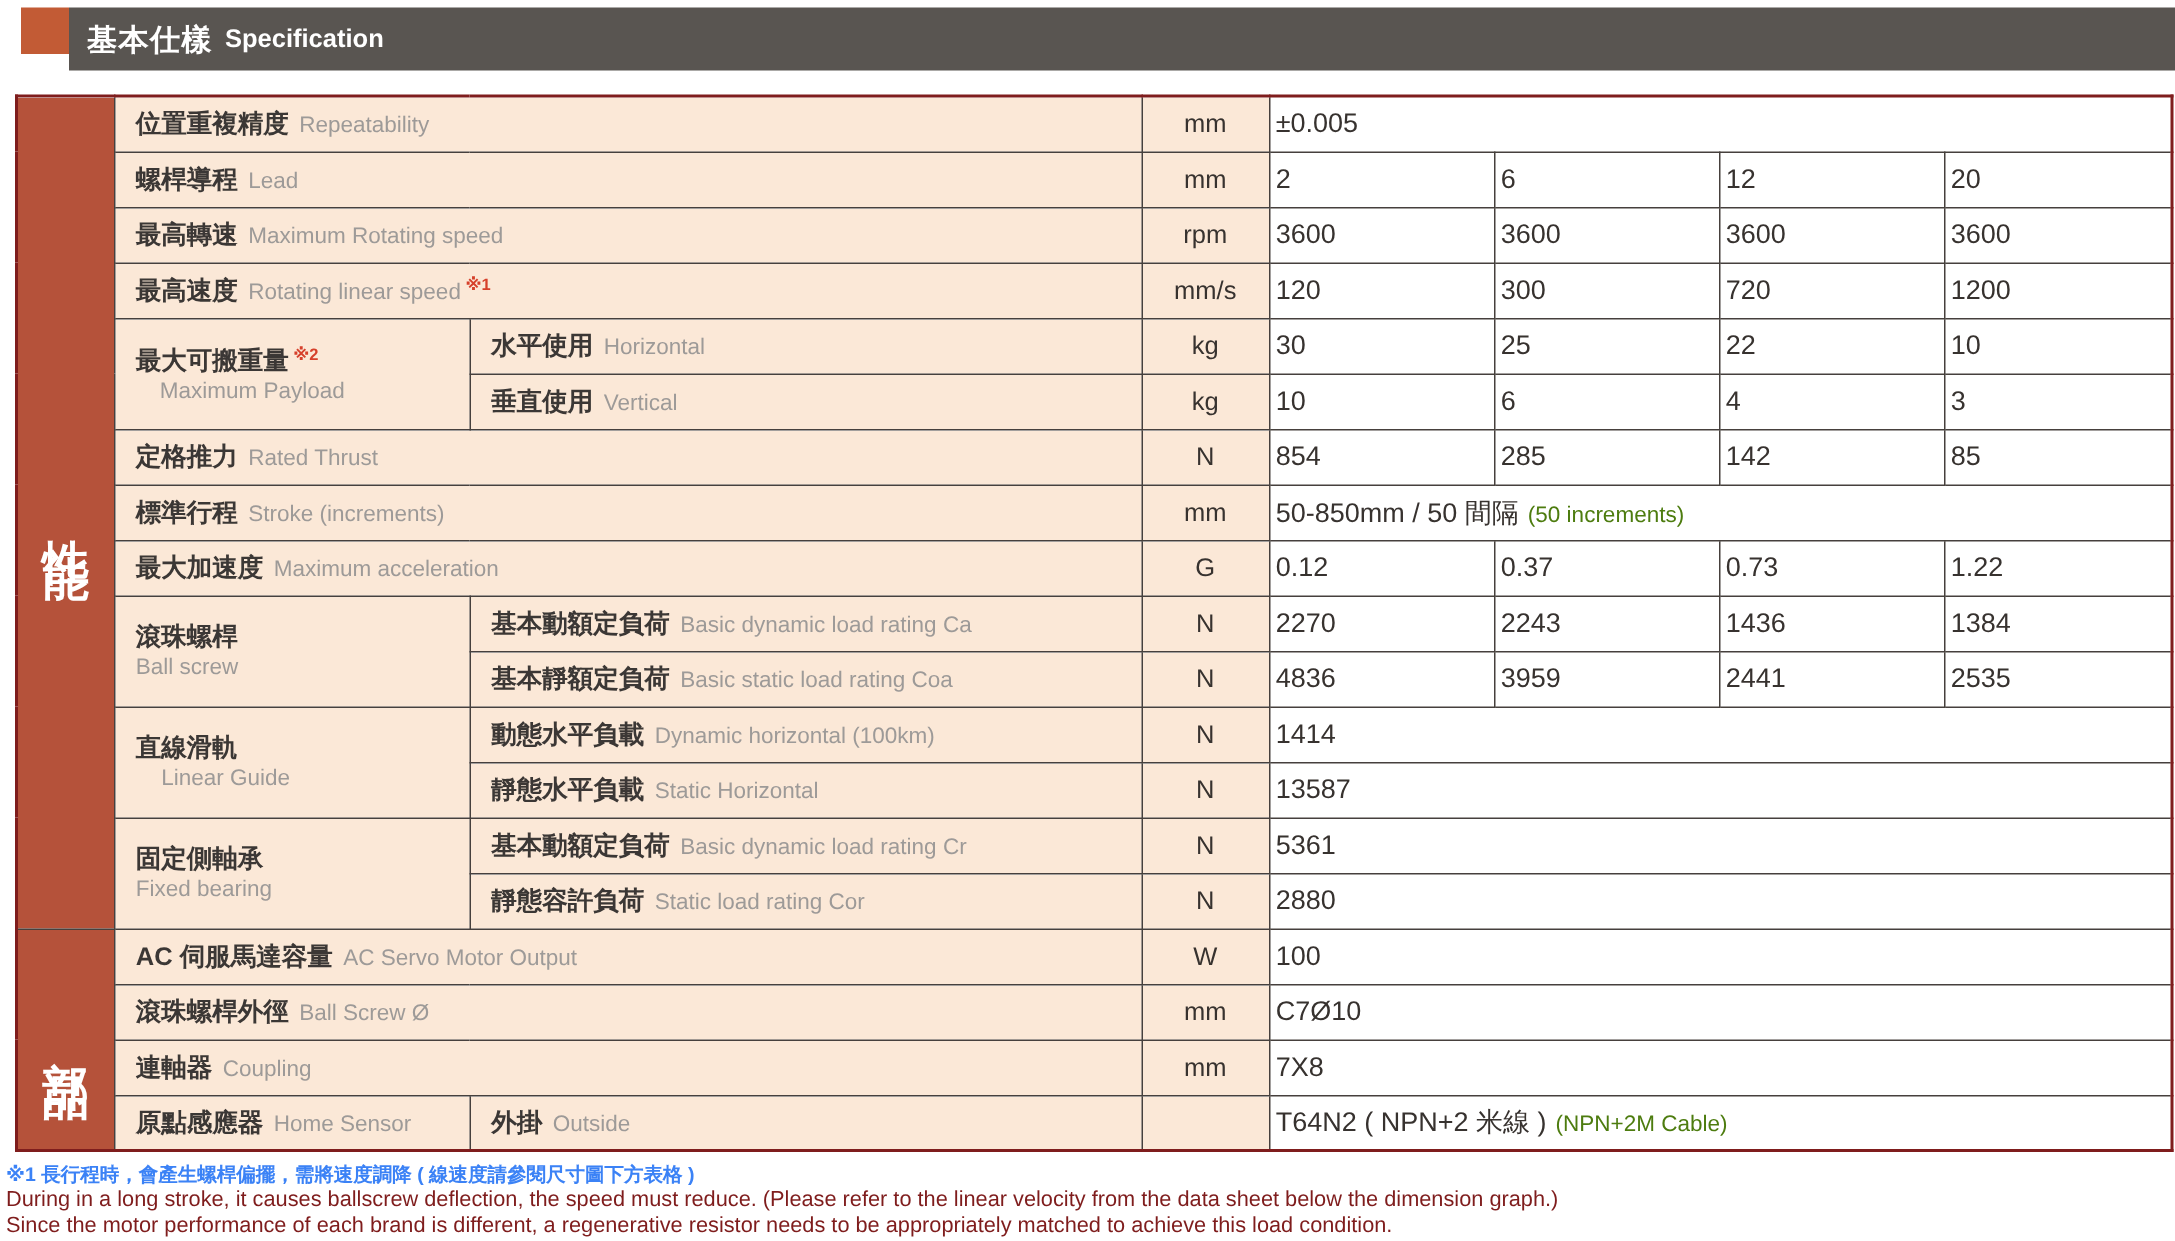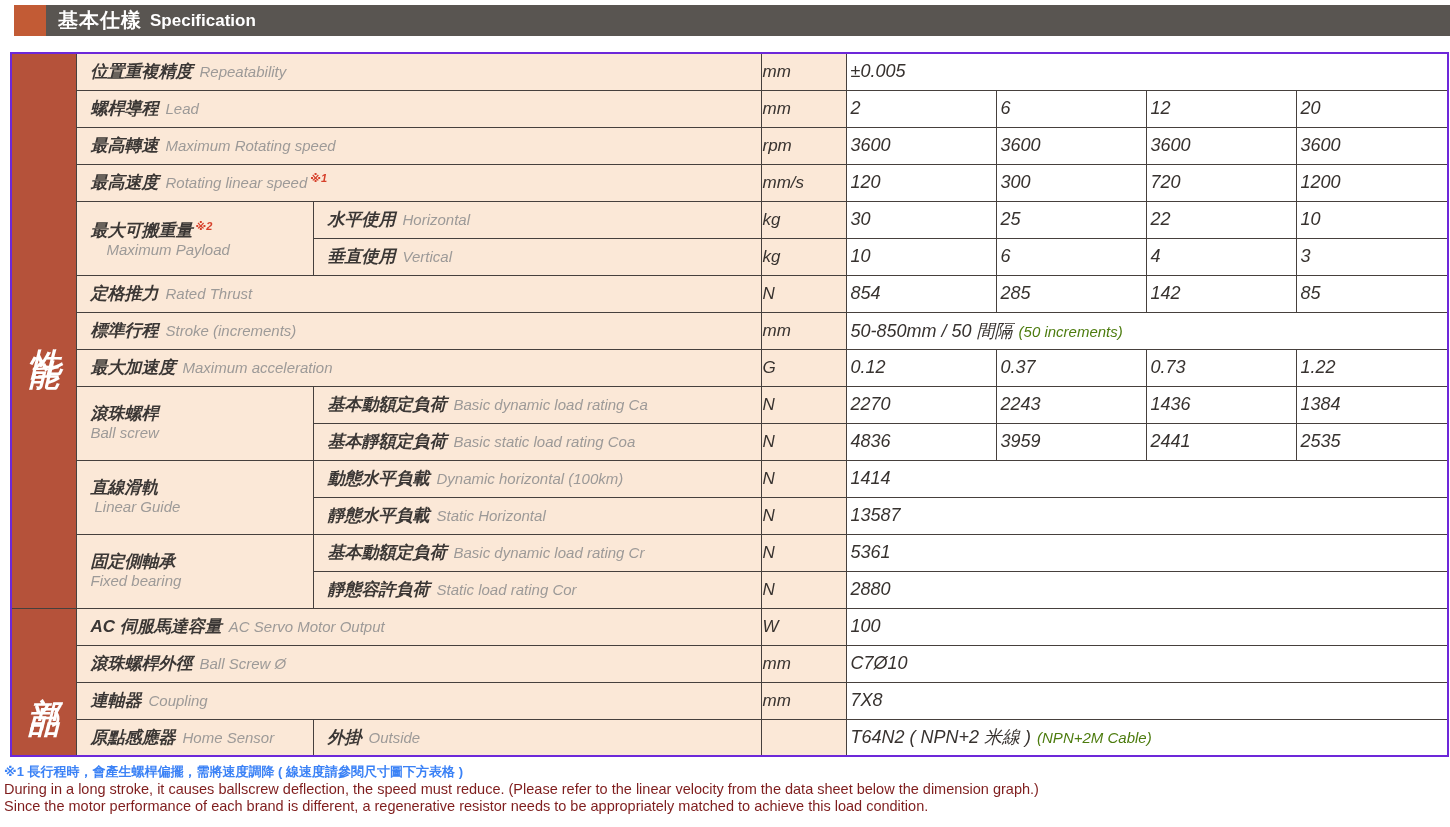--- a/index.html
+++ b/index.html
@@ -1,36 +1,36 @@
 <!DOCTYPE html>
 <html><head>
 <meta charset="utf-8">
 <style>
   html,body{margin:0;padding:0;background:#fff;}
   body{width:1450px;height:827px;font-family:"Liberation Sans","DejaVu Sans",sans-serif;overflow:hidden;}
 
   
-  .header{display:flex;margin:5px 0 0 14px;height:31px;}
+  .header{display:flex;margin:5px 0 0 14px;height:42px;}
   .header-square{width:32px;height:31px;background:#C25B35;flex:0 0 auto;}
   .header-bar{flex:1;background:#595551;display:flex;align-items:center;padding-left:12px;}
   .title-zh{color:#fff;font-size:20px;font-weight:700;letter-spacing:1px;}
   .title-en{color:#fff;font-size:17px;font-weight:700;margin-left:8px;}
 
   
   table.spec{border-collapse:collapse;table-layout:fixed;margin:16px 0 0 10px;width:1437px;
-             border:2px solid #6d28d9;font-style:italic;}
+             border:2px solid #7f1d1d;}
   table.spec td{border:1.5px solid #46403D;overflow:hidden;}
   table.spec tr{height:37px;}
 
   td.side{background:#B5523A;text-align:center;vertical-align:middle;}
   .vert{writing-mode:vertical-rl;text-orientation:upright;color:#fff;font-weight:700;
         font-size:31px;letter-spacing:9px;display:inline-block;line-height:1;margin-top:9px;}
 
   td.lbl,td.g,td.s{background:#FBE8D7;text-align:left;padding:0 8px 0 14px;}
-  td.u{background:#FBE8D7;text-align:left;color:#37322F;font-size:17px;}
+  td.u{background:#FBE8D7;text-align:center;color:#37322F;font-size:17px;}
   td.v{background:#fff;text-align:left;color:#37322F;font-size:18px;padding:0 4px;}
 
   .zh{font-size:17px;font-weight:700;color:#3B3735;}
   .en{font-size:15px;font-weight:400;color:#9D9A98;margin-left:7px;}
   td.g .zh,td.g .en{display:inline;}
   td.g .line{line-height:19px;}
   sup.note{color:#D6402B;font-size:11px;font-weight:700;margin-left:3px;}
   .graysub{color:#4d7c0f;font-size:15px;margin-left:6px;}
 
   
@@ -149,21 +149,21 @@
     <td class="s"><span class="zh">基本靜額定負荷</span><span class="en">Basic static load rating Coa</span></td>
     <td class="u">N</td>
     <td class="v">4836</td>
     <td class="v">3959</td>
     <td class="v">2441</td>
     <td class="v">2535</td>
   </tr>
   <tr>
     <td class="g" rowspan="2">
       <div class="line"><span class="zh">直線滑軌</span></div>
-      <div class="line"><span class="en" style="margin-left:4px">Linear Guide</span></div>
+      <div class="line"><span class="en" style="margin-left:17px">Linear Guide</span></div>
     </td>
     <td class="s"><span class="zh">動態水平負載</span><span class="en">Dynamic horizontal (100km)</span></td>
     <td class="u">N</td>
     <td class="v" colspan="4">1414</td>
   </tr>
   <tr>
     <td class="s"><span class="zh">靜態水平負載</span><span class="en">Static Horizontal</span></td>
     <td class="u">N</td>
     <td class="v" colspan="4">13587</td>
   </tr>

